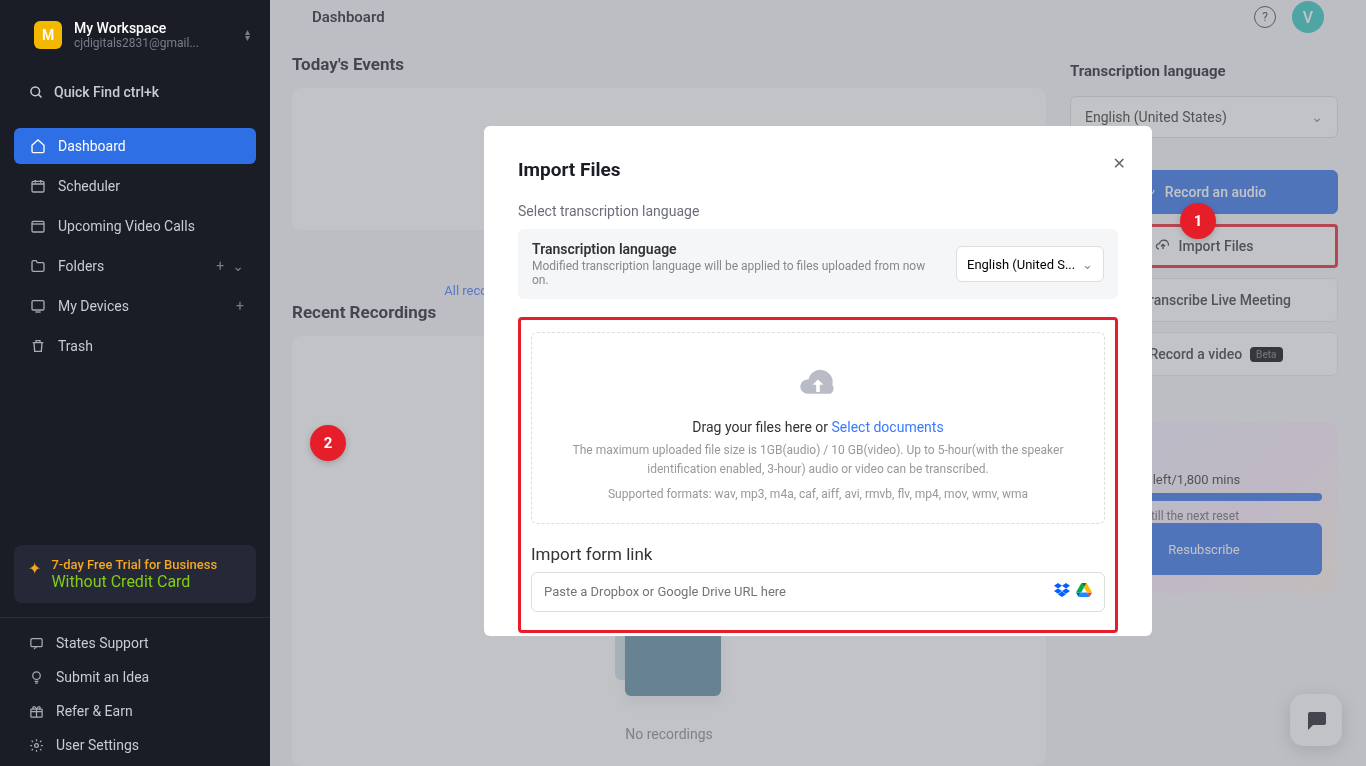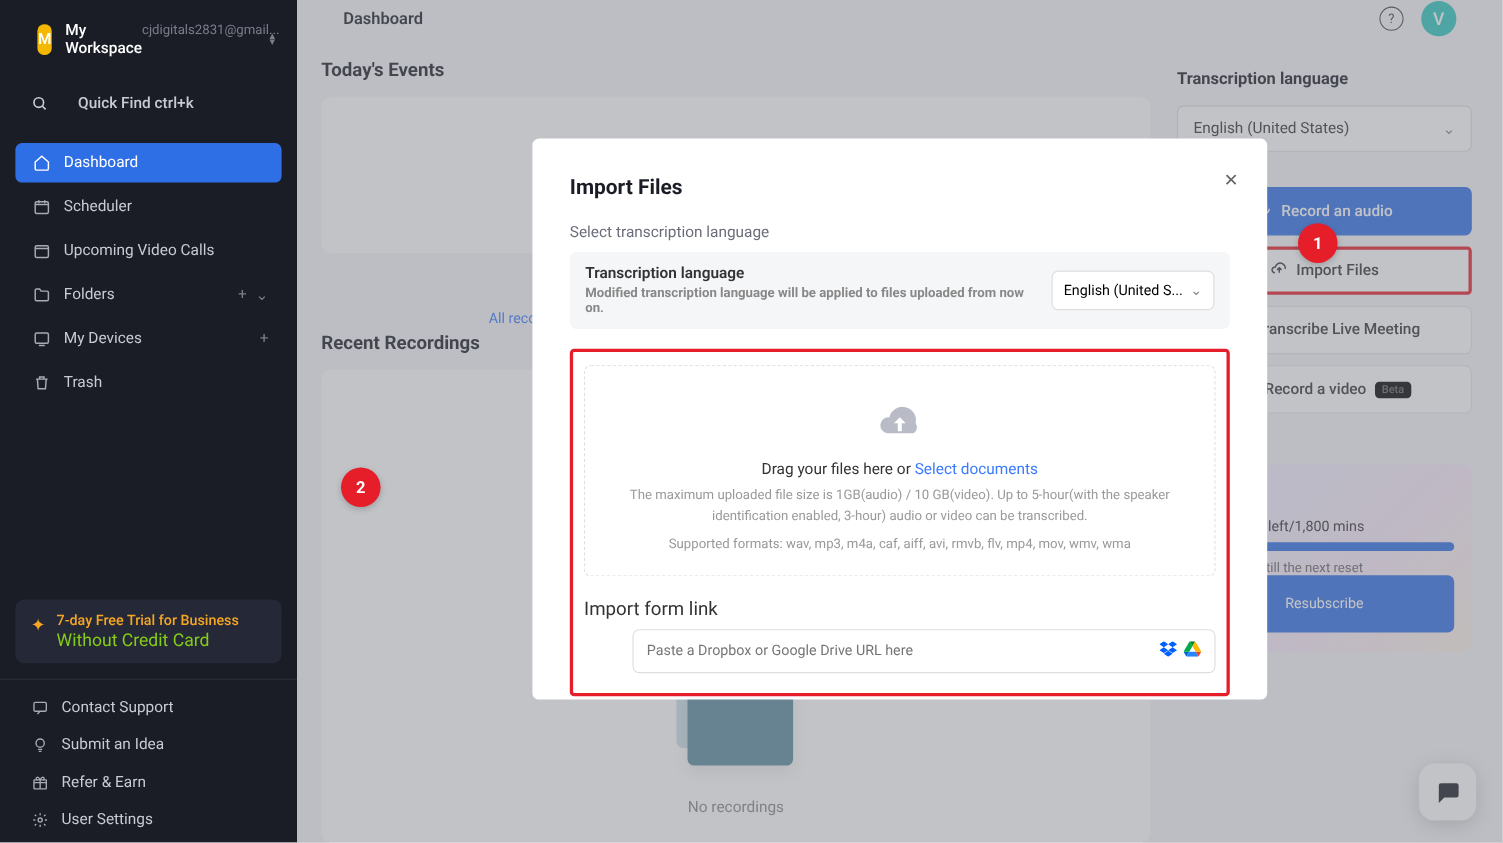--- a/index.html
+++ b/index.html
@@ -2,26 +2,26 @@
 <html><head>
 <meta charset="utf-8">
 <style>
 * { margin: 0; padding: 0; box-sizing: border-box; font-family: -apple-system, BlinkMacSystemFont, "Segoe UI", Roboto, sans-serif; }
 body { width: 1366px; height: 766px; overflow: hidden; background: #f5f6f8; display: flex; }
 
 
 .sidebar { width: 270px; height: 766px; background: #1a1d26; color: #a8aab4; display: flex; flex-direction: column; }
 .workspace { display: flex; align-items: center; padding: 20px 16px 16px 34px; gap: 12px; position: relative; }
 .ws-avatar { width: 28px; height: 28px; background: #f5b800; color: #fff; display: flex; align-items: center; justify-content: center; border-radius: 6px; font-weight: 600; font-size: 14px; }
-.ws-info { display: flex; }
+.ws-info { display: flex; flex-direction: column; }
 .ws-name { color: #fff; font-size: 14px; font-weight: 500; }
 .ws-email { color: #7a7d8a; font-size: 12px; }
 .ws-selector { position: absolute; right: 20px; color: #7a7d8a; font-size: 10px; display: flex; flex-direction: column; line-height: 6px; }
 
-.quickfind { display: flex; align-items: center; gap: 27px; padding: 10px 28px; margin: 8px 0 16px; color: #c8cad4; font-size: 14px; font-weight: 500; cursor: pointer; }
+.quickfind { display: flex; align-items: center; gap: 10px; padding: 10px 28px; margin: 8px 0 16px; color: #c8cad4; font-size: 14px; font-weight: 500; cursor: pointer; }
 
 .nav-item { display: flex; align-items: center; gap: 12px; padding: 10px 16px; margin: 2px 14px; border-radius: 6px; color: #c8cad4; font-size: 14px; cursor: pointer; position: relative; }
 .nav-item.active { background: #2f6fe6; color: #fff; }
 .nav-item .trail { position: absolute; right: 12px; display: flex; gap: 8px; color: #7a7d8a; }
 
 .sidebar-spacer { flex: 1; }
 .trial-card { margin: 14px; padding: 12px 14px; background: #252937; border-radius: 8px; display: flex; gap: 10px; align-items: flex-start; }
 .trial-icon { color: #f5a623; font-size: 16px; margin-top: 2px; }
 .trial-title { color: #f5a623; font-size: 13px; font-weight: 500; }
 .trial-sub { color: #84cc16; font-size: 16px; }
@@ -69,31 +69,31 @@
 
 
 .overlay { position: absolute; inset: 0; background: rgba(120,122,130,.45); display: flex; justify-content: center; padding-top: 126px; }
 .modal { width: 668px; background: #fff; border-radius: 6px; padding: 32px 34px 34px; position: relative; height: 510px; }
 .modal-title { font-size: 19px; font-weight: 700; color: #1a1d26; }
 .modal-close { position: absolute; right: 26px; top: 28px; cursor: pointer; color: #666; font-size: 16px; }
 .modal-sub { color: #6b6e7a; font-size: 14px; margin-top: 22px; }
 .lang-row { margin-top: 10px; display: flex; align-items: center; background: #f5f6f8; border-radius: 6px; padding: 12px 14px; gap: 16px; }
 .lang-row-left { flex: 1; }
 .lang-row-title { font-size: 14px; font-weight: 600; color: #333; }
-.lang-row-sub { font-size: 12px; color: #888; margin-top: 2px; font-weight: bold; }
+.lang-row-sub { font-size: 12px; color: #888; margin-top: 2px; }
 .lang-row-select { width: 148px; height: 36px; background: #fff; border: 1px solid #ddd; border-radius: 6px; display: flex; align-items: center; justify-content: space-between; padding: 0 10px; font-size: 13px; cursor: pointer; }
 
 .redbox { margin-top: 18px; border: 3px solid #e61e2a; border-radius: 4px; padding: 12px 10px 18px; position: relative; }
 .drop { border: 1px dashed #ddd; border-radius: 6px; padding: 32px 18px 18px; text-align: center; }
 .cloud { margin: 0 auto 14px; }
 .drop-line { font-size: 14px; color: #333; }
 .drop-link { color: #3a7afe; cursor: pointer; }
 .drop-note { font-size: 12px; color: #999; margin-top: 6px; line-height: 1.6; }
 .import-link-label { font-size: 17px; color: #333; margin-top: 20px; }
-.link-row { display: flex; gap: 10px; margin-top: 8px; margin-left: 44px; }
+.link-row { display: flex; gap: 10px; margin-top: 8px; }
 .link-input { flex: 1; height: 40px; border: 1px solid #ddd; border-radius: 6px; display: flex; align-items: center; padding: 0 12px; }
 .link-input input { flex: 1; border: none; outline: none; font-size: 13px; color: #333; }
 .link-icons { display: flex; gap: 6px; }
 .upload-btn { width: 120px; height: 40px; border: 1px solid #e3e5ea; background: #fff; border-radius: 6px; color: #aaa; font-size: 14px; cursor: pointer; }
 
 
 .badge { width: 36px; height: 36px; background: #e61e2a; border-radius: 50%; color: #fff; display: flex; align-items: center; justify-content: center; font-weight: 700; font-size: 15px; position: absolute; z-index: 50; box-shadow: 0 2px 6px rgba(0,0,0,.2); }
 .badge.b1 { right: 150px; top: 203px; }
 .badge.b2 { right: 1020px; top: 425px; }
 
@@ -199,21 +199,21 @@
   </div>
 
   <div class="bottom-nav">
     <div class="bottom-item">
       <span class="ico">
           <svg width="15" height="15" viewBox="0 0 24 24" fill="none" stroke="#a8aab4" stroke-width="2">
             <rect x="3" y="4" width="18" height="13" rx="2"></rect>
             <path d="M8 21l4-4"></path>
           </svg>
         </span>
-      <span>Contact Support</span>
+      <span>States Support</span>
     </div>
     <div class="bottom-item">
       <span class="ico">
           <svg width="15" height="15" viewBox="0 0 24 24" fill="none" stroke="#a8aab4" stroke-width="2">
             <circle cx="12" cy="9" r="6"></circle>
             <path d="M9 18h6M10 21h4"></path>
           </svg>
         </span>
       <span>Submit an Idea</span>
     </div>

